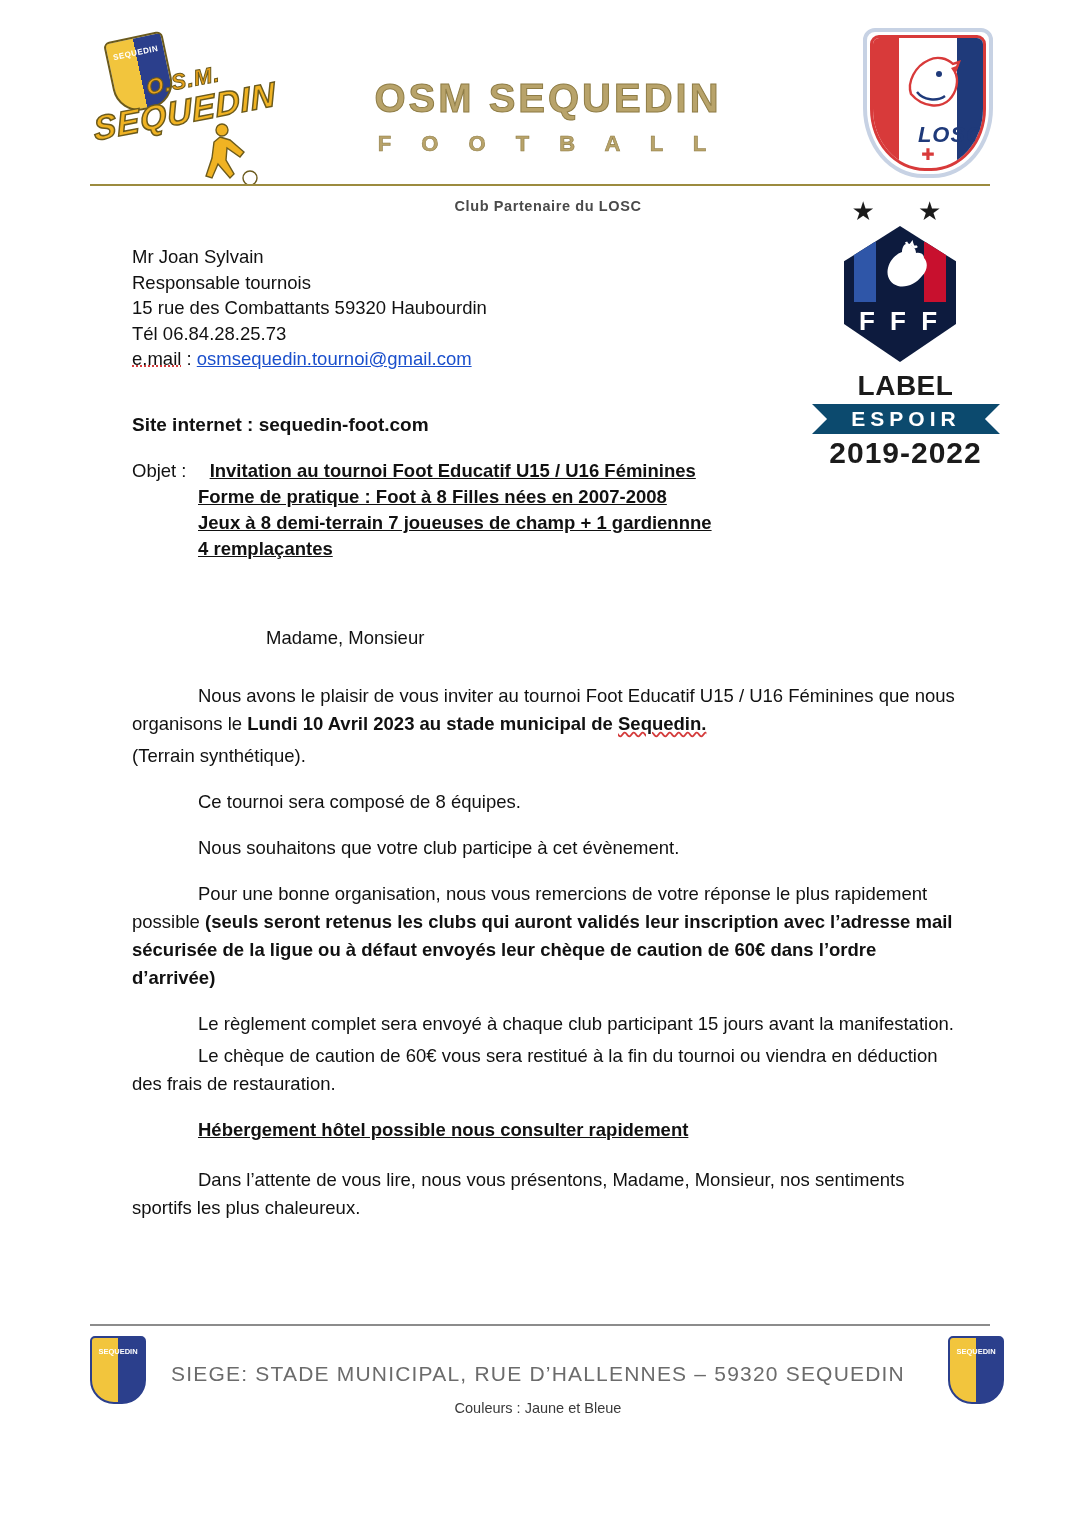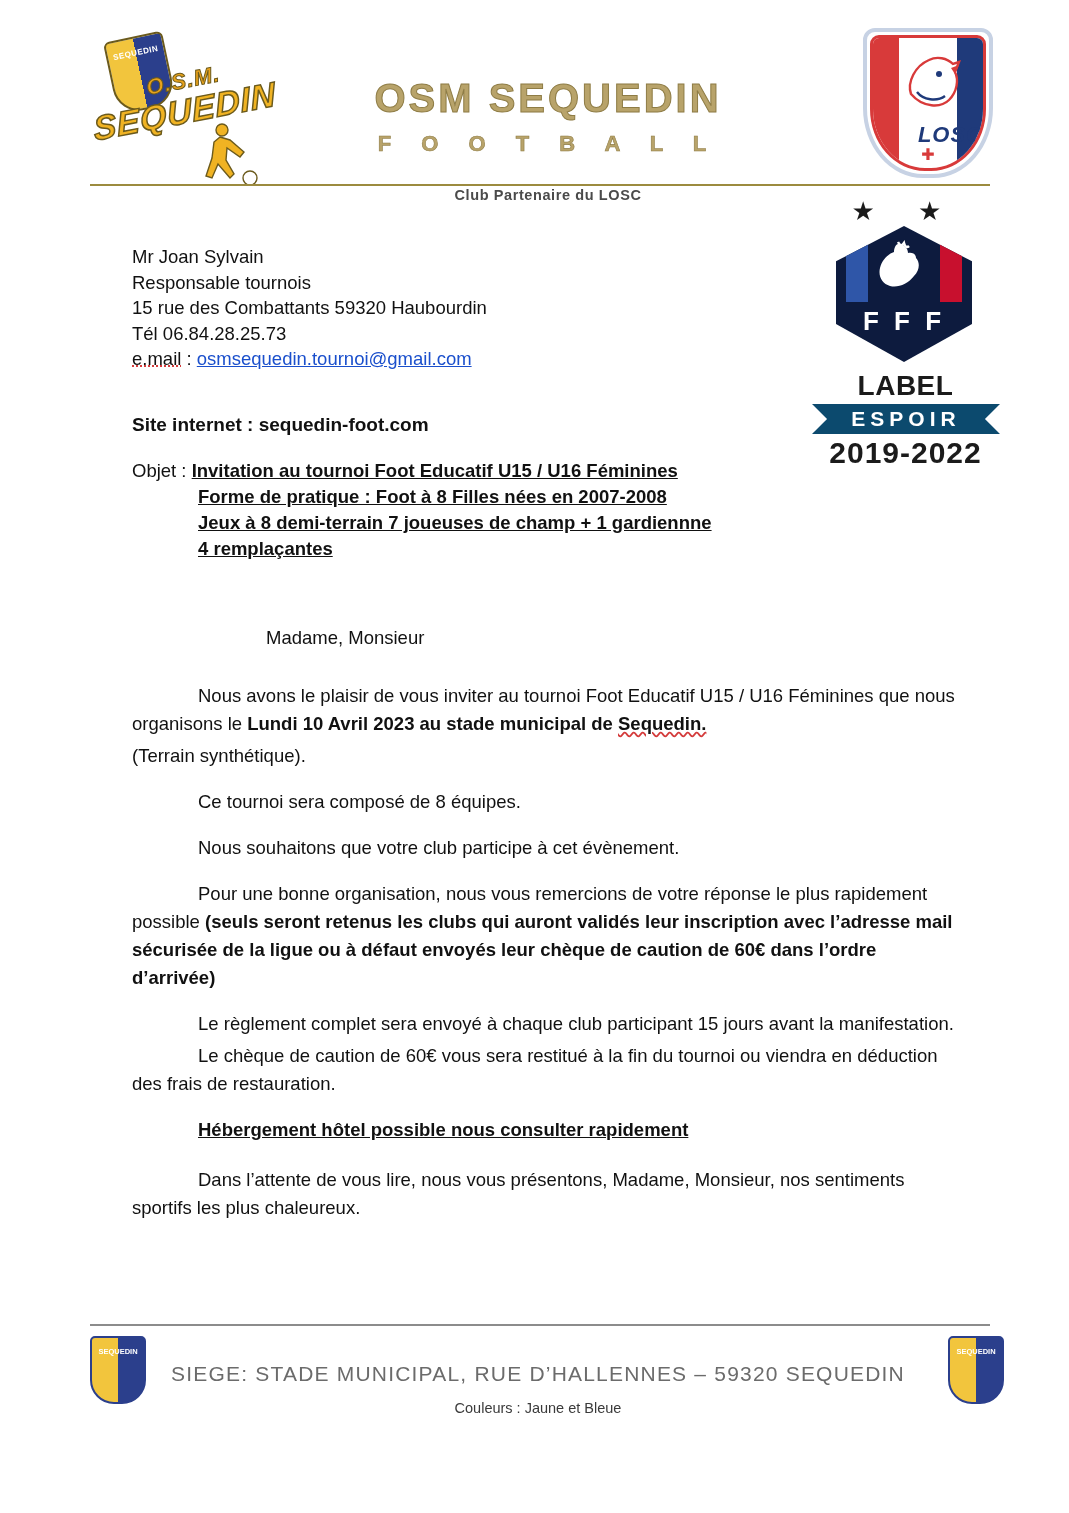--- a/index.html
+++ b/index.html
@@ -173,21 +173,21 @@
     position: absolute;
     left: 82px;
     top: 178px;
     width: 900px;
     height: 2px;
     background: #9c8b3f;
   }
   .partner-line {
     position: absolute;
     left: 300px;
-    top: 181px;
+    top: 192px;
     width: 480px;
     text-align: center;
     font-size: 14.5px;
     font-weight: bold;
     color: #4a4a4a;
     letter-spacing: .6px;
   }
 
   
   .fff-panel {
@@ -201,23 +201,23 @@
   .fff-stars {
     position: absolute;
     left: 0; right: 0; top: 4px;
     text-align: center;
     color: #1b1b1b;
     font-size: 26px;
     letter-spacing: 18px;
   }
   .fff-shield {
     position: absolute;
-    left: 38px;
+    left: 46px;
     top: 34px;
-    width: 136px;
+    width: 112px;
     height: 136px;
     background: #0d1b3e;
     clip-path: polygon(50% 0%, 100% 26%, 100% 72%, 50% 100%, 0% 72%, 0% 26%);
     text-decoration: underline;
   }
   .fff-shield .flag-left {
     position: absolute;
     left: 10px; top: 16px;
     width: 22px; height: 60px;
     background: #2f56a8;
@@ -311,20 +311,21 @@
     left: 124px;
     top: 452px;
     font-size: 18.5px;
     color: #111111;
     line-height: 26px;
   }
   .objet .lbl { font-weight: normal; }
   .objet .u {
     font-weight: bold;
     text-decoration: underline;
+    margin-left: 18px;
   }
   .objet .ln2 { display: block; margin-left: 66px; }
 
   
   .body-text {
     position: absolute;
     left: 124px;
     top: 618px;
     width: 828px;
     font-size: 18.5px;

